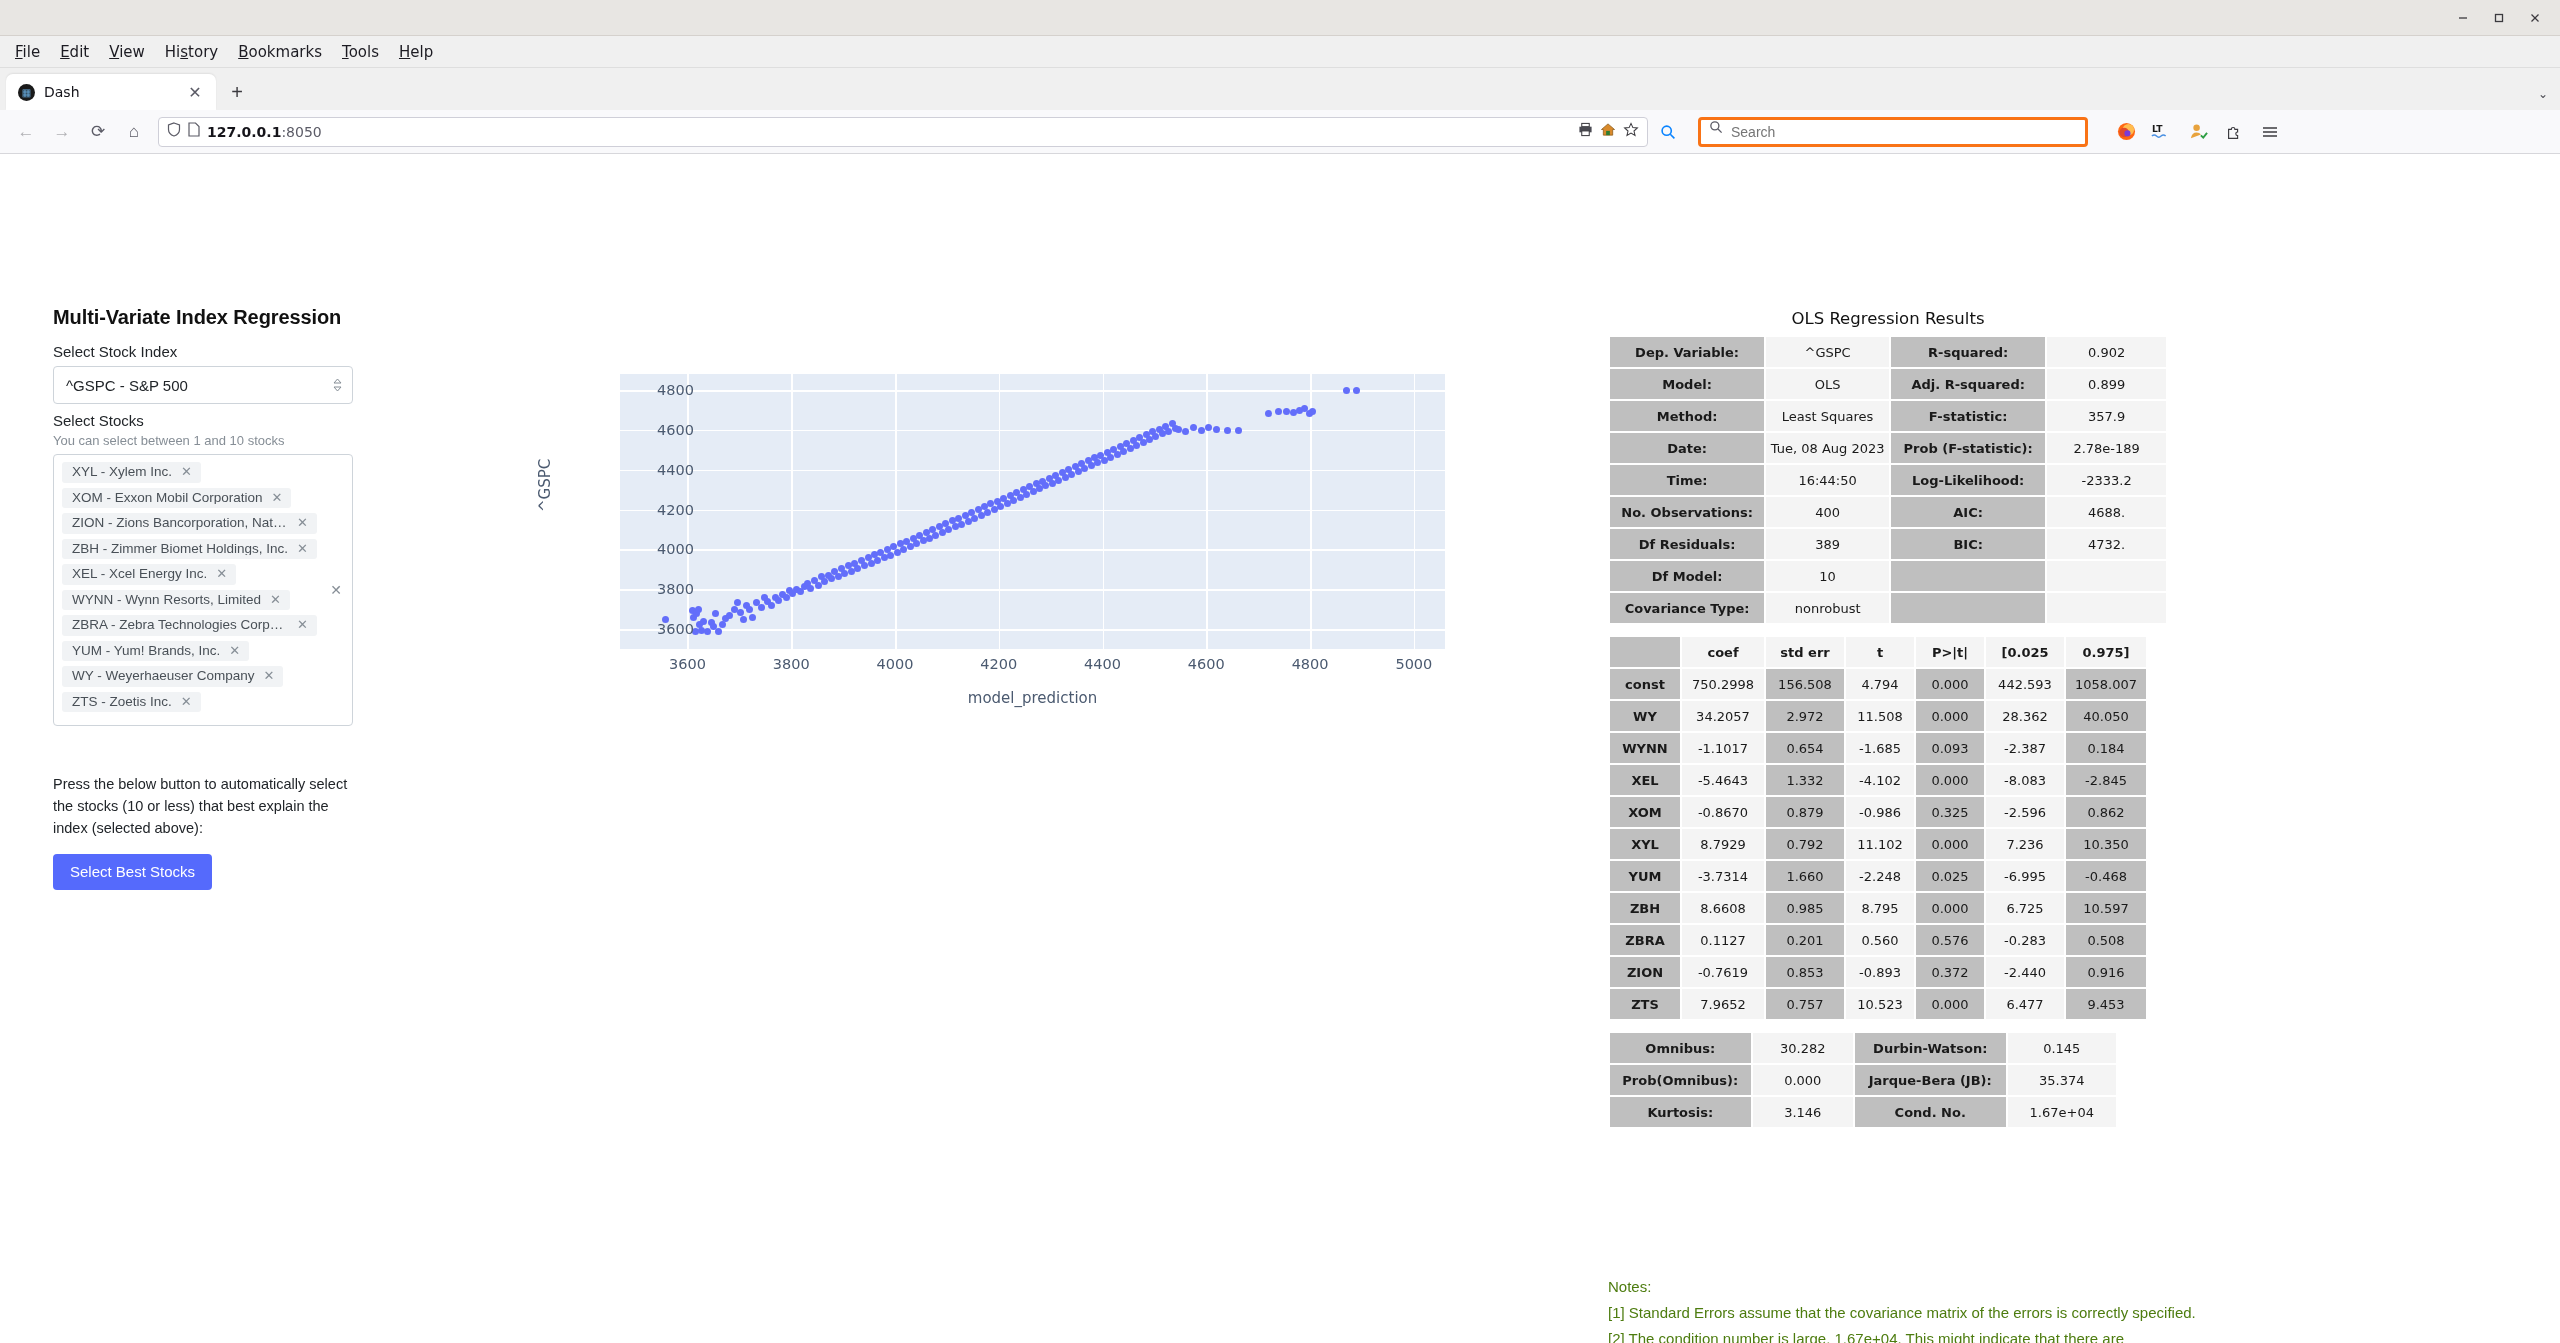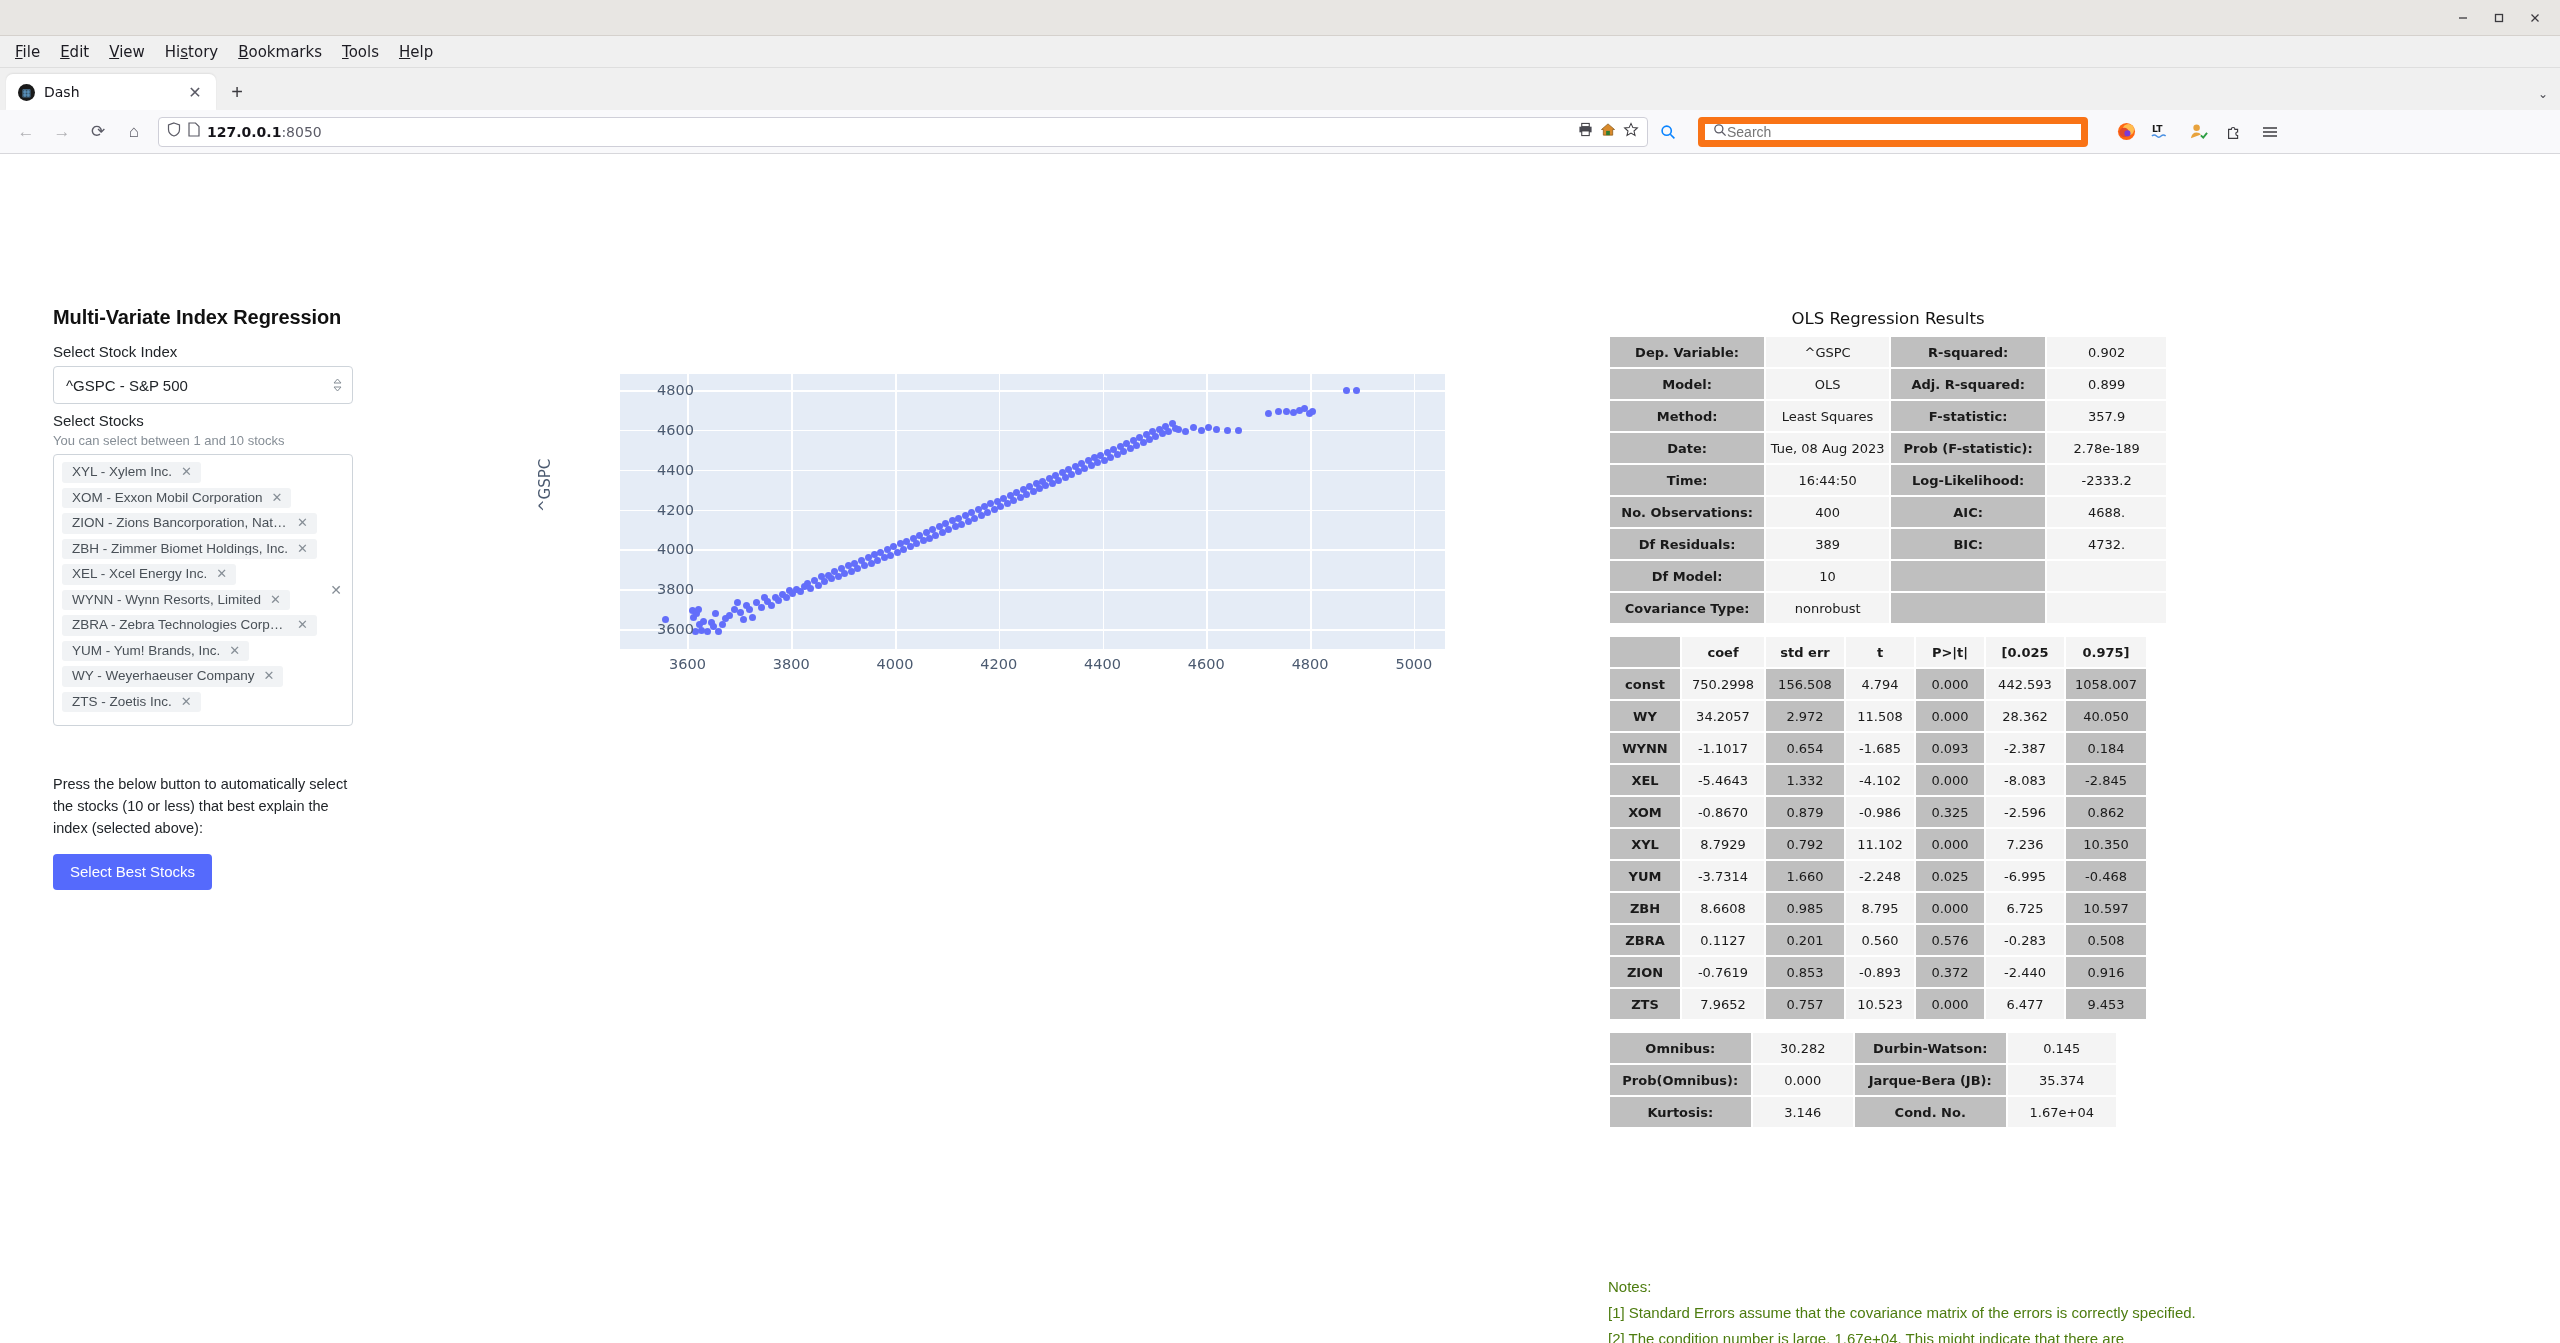--- a/index.html
+++ b/index.html
@@ -71,22 +71,22 @@
   .urlbar {
     flex: 0 0 1490px; height: 30px; background: #ffffff; border: 1px solid #cfcfd8;
     border-radius: 4px; display: flex; align-items: center; padding: 0 8px; gap: 7px;
     margin-left: 4px;
   }
   .urlbar .urltext { font-size: 14px; color: #15141a; font-weight: bold; flex: 1;
     font-family: "DejaVu Sans", sans-serif; }
   .urlbar .urltext .port { color: #5b5b66; font-weight: normal; }
   .url-icons { display: flex; align-items: center; gap: 7px; color:#5b5b66; }
   .searchbar {
-    flex: 0 0 390px; height: 30px; background: #ffffff; border: 7px solid #f97316;
-    border-radius: 4px; display: flex; align-items: center; padding: 0 8px; gap: 0;
+    flex: 0 0 390px; height: 30px; background: #ffffff; border: 3px solid #f97316;
+    border-radius: 4px; display: flex; padding: 0 8px; gap: 8px;
     margin-left: 10px;
   }
   .searchbar .ph { font-size: 14px; color: #5b5b66; font-family: "DejaVu Sans", sans-serif;}
   .toolbar-right { display:flex; align-items:center; gap: 4px; margin-left: 18px;}
   .tbicon { width: 32px; height: 32px; display:flex; align-items:center; justify-content:center; border-radius:4px; }
 
   
   .page { position: relative; width: 2560px; height: 1185px; background: #fff; }
 
   
@@ -591,20 +591,21 @@
     <div id="xtick-holder">
         <div class="xtick" style="left: 157.453px;">3600</div>
         <div class="xtick" style="left: 261.226px;">3800</div>
         <div class="xtick" style="left: 365px;">4000</div>
         <div class="xtick" style="left: 468.774px;">4200</div>
         <div class="xtick" style="left: 572.547px;">4400</div>
         <div class="xtick" style="left: 676.321px;">4600</div>
         <div class="xtick" style="left: 780.094px;">4800</div>
         <div class="xtick" style="left: 883.868px;">5000</div>
       </div>
+    <div class="xlabel">model_prediction</div>
   </div>
 
   <div class="ols">
     <div class="ols-title">OLS Regression Results</div>
     <table class="ols-tbl">
       <colgroup>
           <col style="width:148px">
           <col style="width:118px">
           <col style="width:148px">
           <col style="width:114px">

